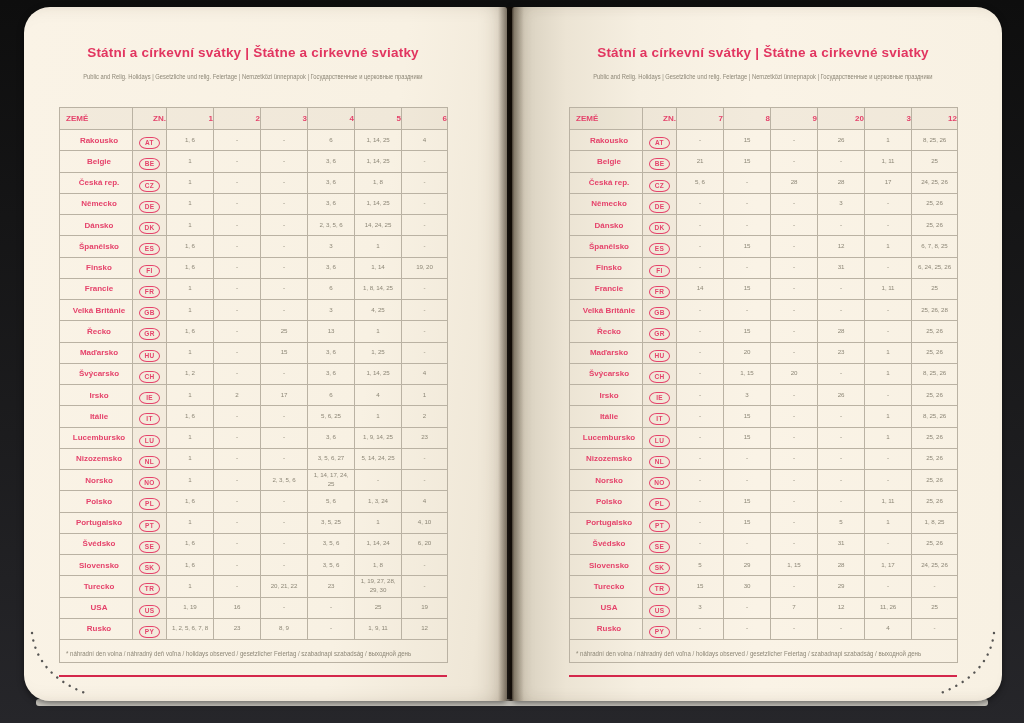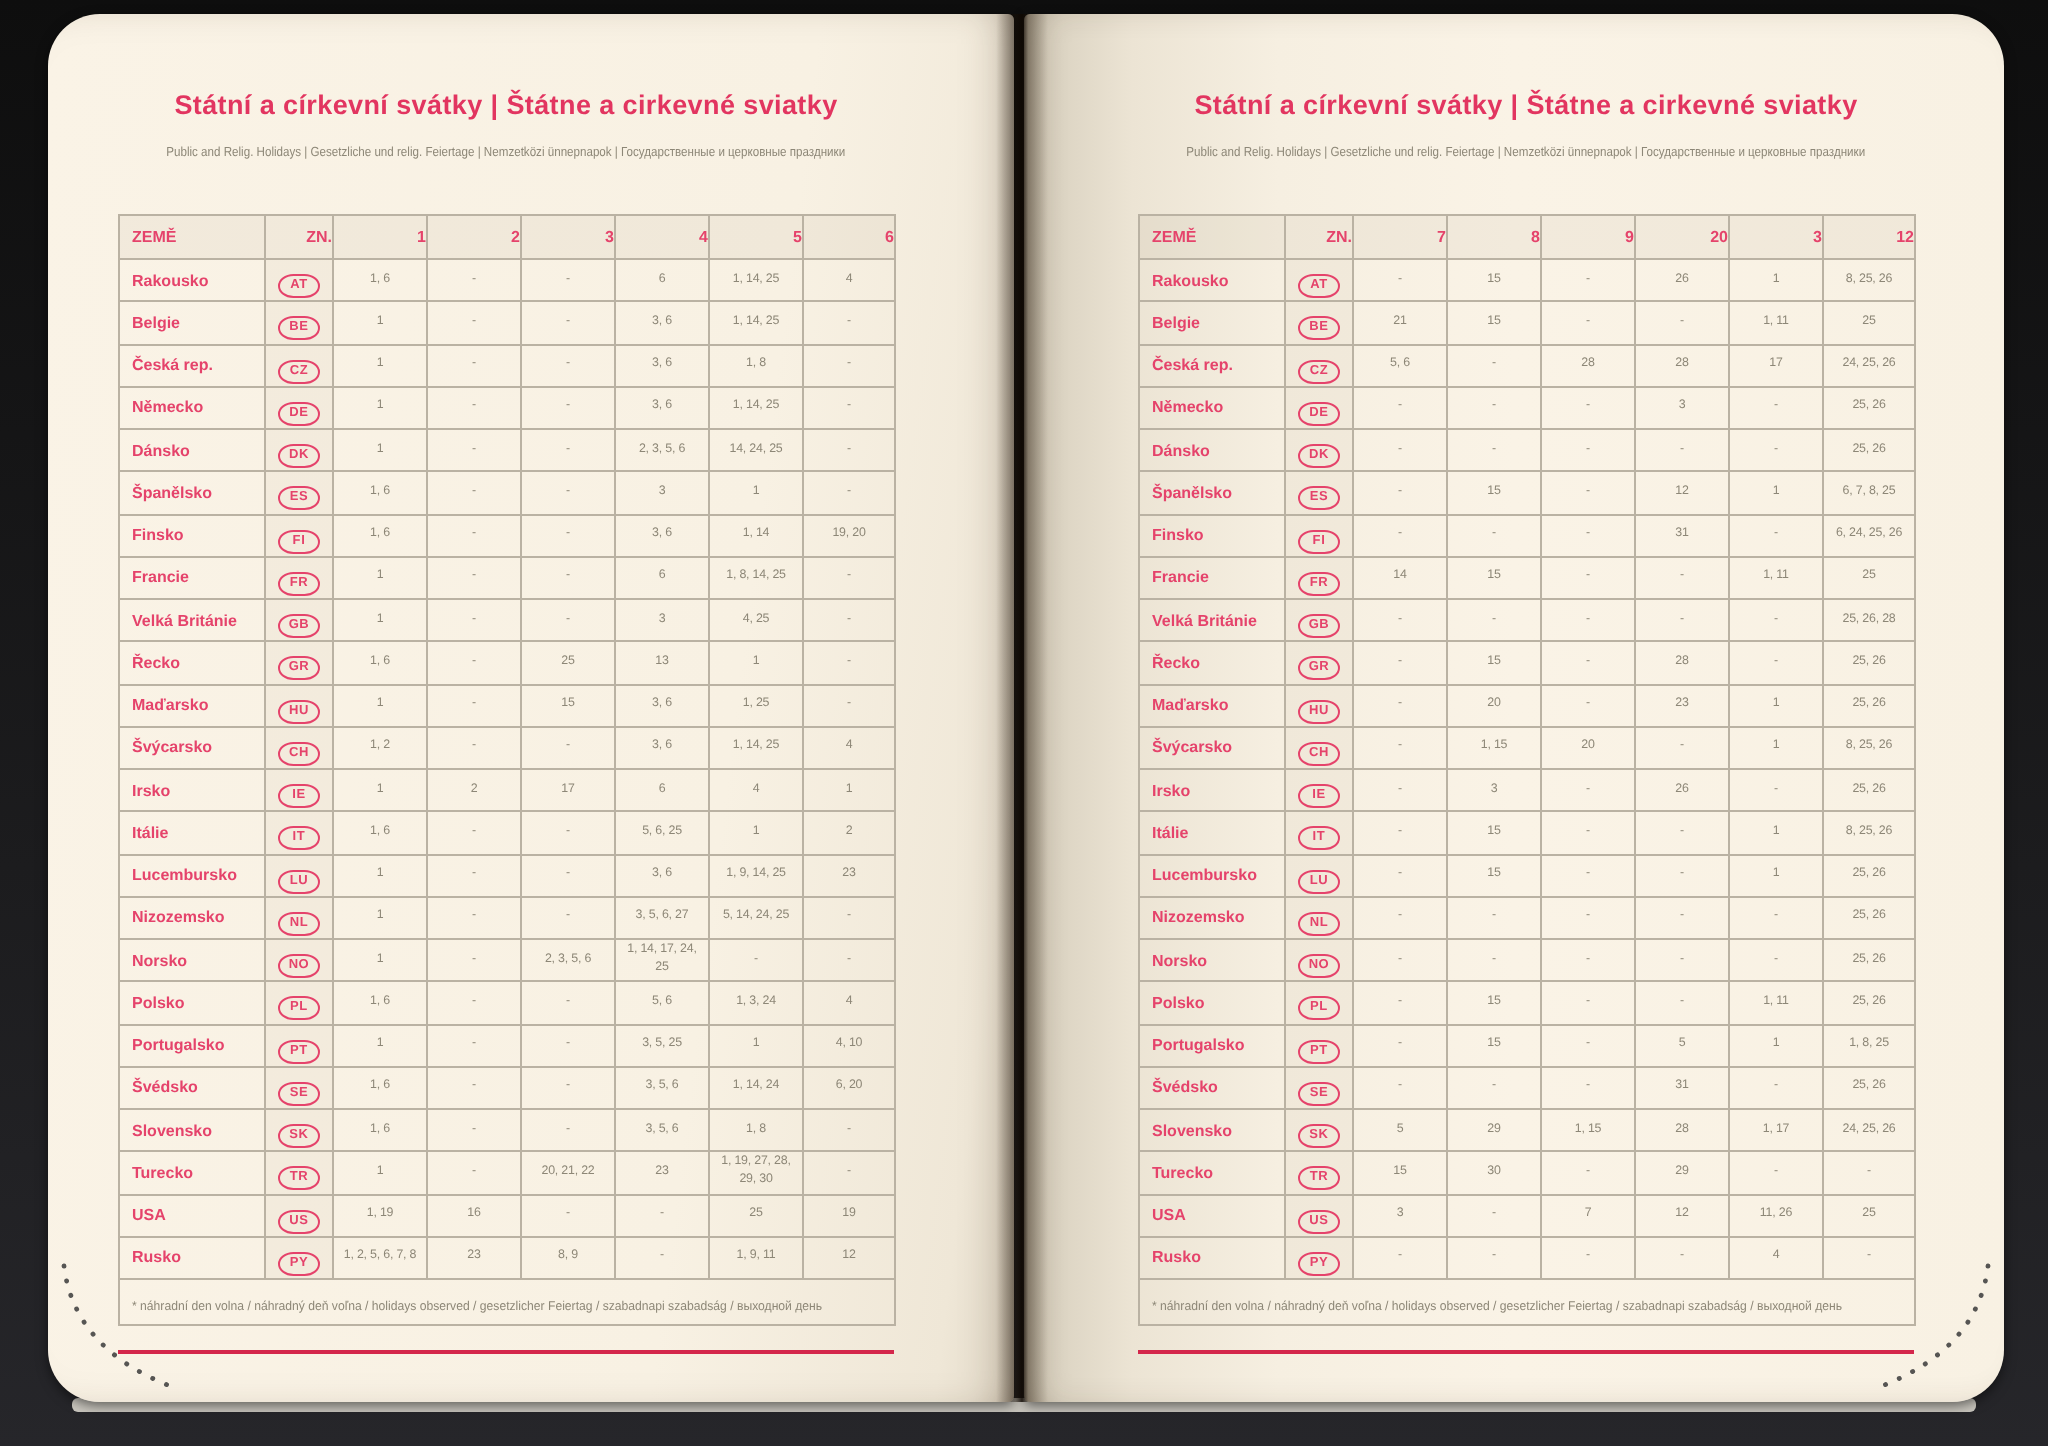--- a/index.html
+++ b/index.html
@@ -53,21 +53,21 @@
   }
   .page.left .holiday-table{margin-left:35px;}
   .page.right .holiday-table{margin-left:57px;}
   .holiday-table th,.holiday-table td{
     border:1px solid #bab2a3;box-sizing:border-box;padding:0;
   }
   .holiday-table thead tr{height:22px;background:rgba(105,90,55,.055);}
   .holiday-table th{font-size:8px;font-weight:bold;color:#e5436b;text-align:right;}
   .holiday-table th.country-h{text-align:left;padding-left:6px;}
   td.country{
-    text-align:left;padding-left:6px;font-size:8px;font-weight:bold;color:#e5436b;
+    text-align:center;padding-left:6px;font-size:8px;font-weight:bold;color:#e5436b;
     white-space:nowrap;overflow:hidden;
   }
   td.code{text-align:center;background:rgba(105,90,55,.045);}
   td.code span{
     display:inline-block;border:1px solid #e5436b;border-radius:9px/7px;
     font-size:6.5px;font-weight:bold;color:#e5436b;padding:1px 3px;min-width:13px;
     letter-spacing:.3px;line-height:1.25;
   }
   td.val{
     text-align:center;font-size:6.2px;color:#8d8777;line-height:1.45;

